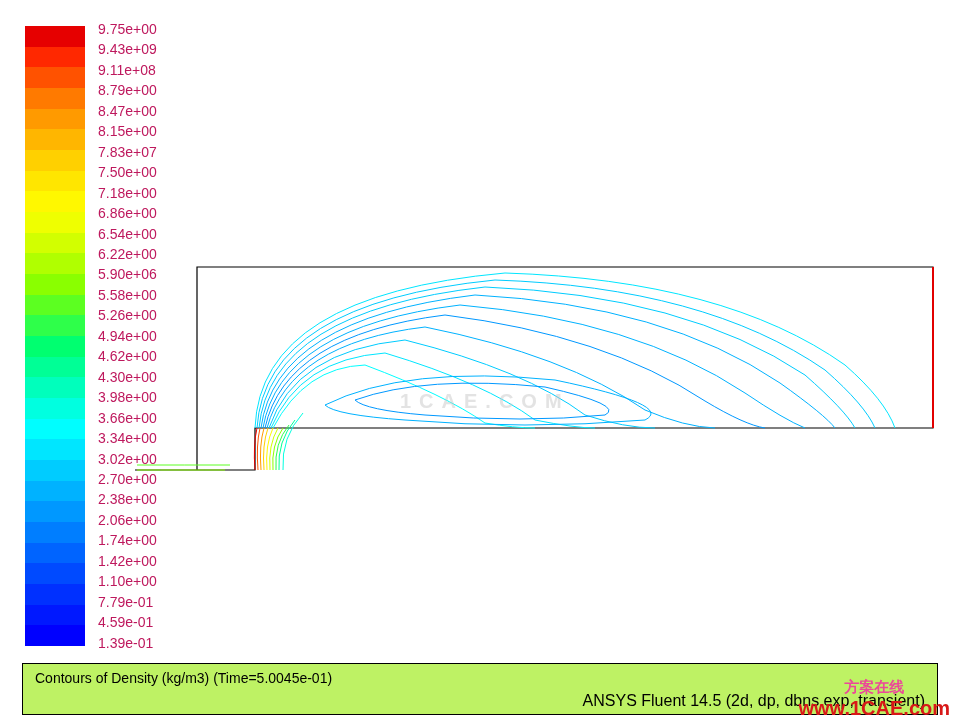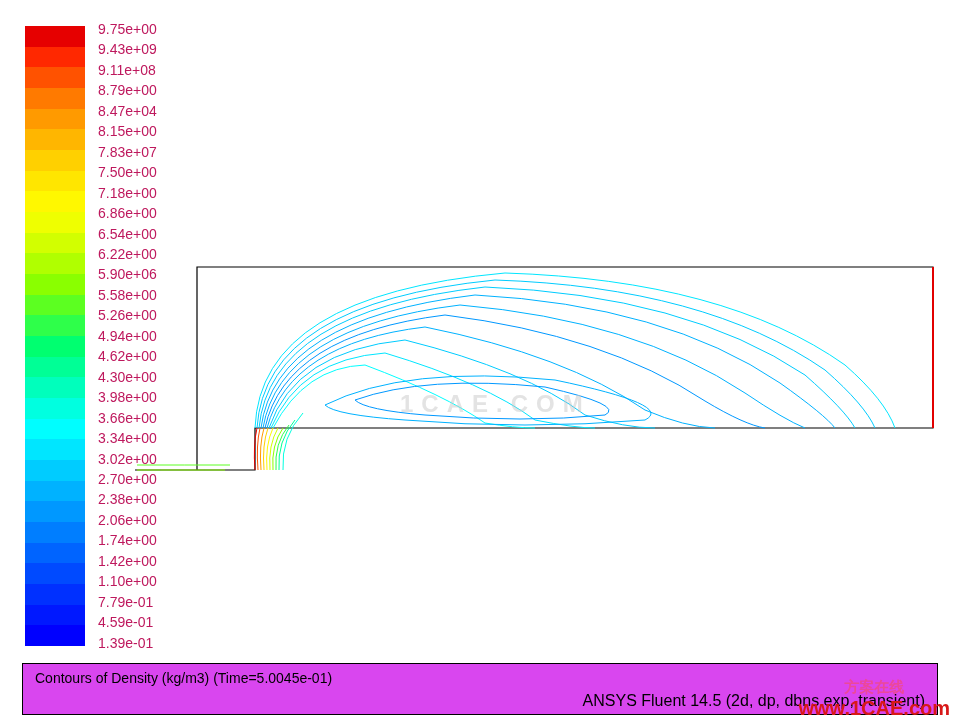--- a/index.html
+++ b/index.html
@@ -53,38 +53,38 @@
       width: 810px;
       height: 220px;
     }
     .footer-box {
       position: absolute;
       top: 663px;
       left: 22px;
       width: 916px;
       height: 52px;
       border: 1px solid #000;
-      background: #d946ef;
+      background: #bef264;
       padding: 6px 12px;
     }
     .footer-line1 {
       font-size: 14px;
       color: #000;
     }
     .footer-line2 {
       font-size: 16px;
       color: #000;
       text-align: right;
       margin-top: 6px;
     }
     .watermark-center {
       position: absolute;
       top: 390px;
       left: 400px;
-      font-size: 24px;
+      font-size: 20px;
       color: rgba(200,200,200,0.5);
       letter-spacing: 8px;
       font-weight: bold;
     }
     .watermark-corner {
       position: absolute;
       bottom: 0px;
       right: 10px;
       text-align: right;
       font-size: 15px;
@@ -126,21 +126,21 @@
       <div class="color-seg" style="background: rgb(0, 74, 255);"></div>
       <div class="color-seg" style="background: rgb(0, 48, 255);"></div>
       <div class="color-seg" style="background: rgb(0, 24, 255);"></div>
       <div class="color-seg" style="background: rgb(0, 0, 255);"></div>
     </div>
   <div class="legend-labels" id="legend-labels">
       <span>9.75e+00</span>
       <span>9.43e+09</span>
       <span>9.11e+08</span>
       <span>8.79e+00</span>
-      <span>8.47e+04</span>
+      <span>8.47e+00</span>
       <span>8.15e+00</span>
       <span>7.83e+07</span>
       <span>7.50e+00</span>
       <span>7.18e+00</span>
       <span>6.86e+00</span>
       <span>6.54e+00</span>
       <span>6.22e+00</span>
       <span>5.90e+06</span>
       <span>5.58e+00</span>
       <span>5.26e+00</span>

